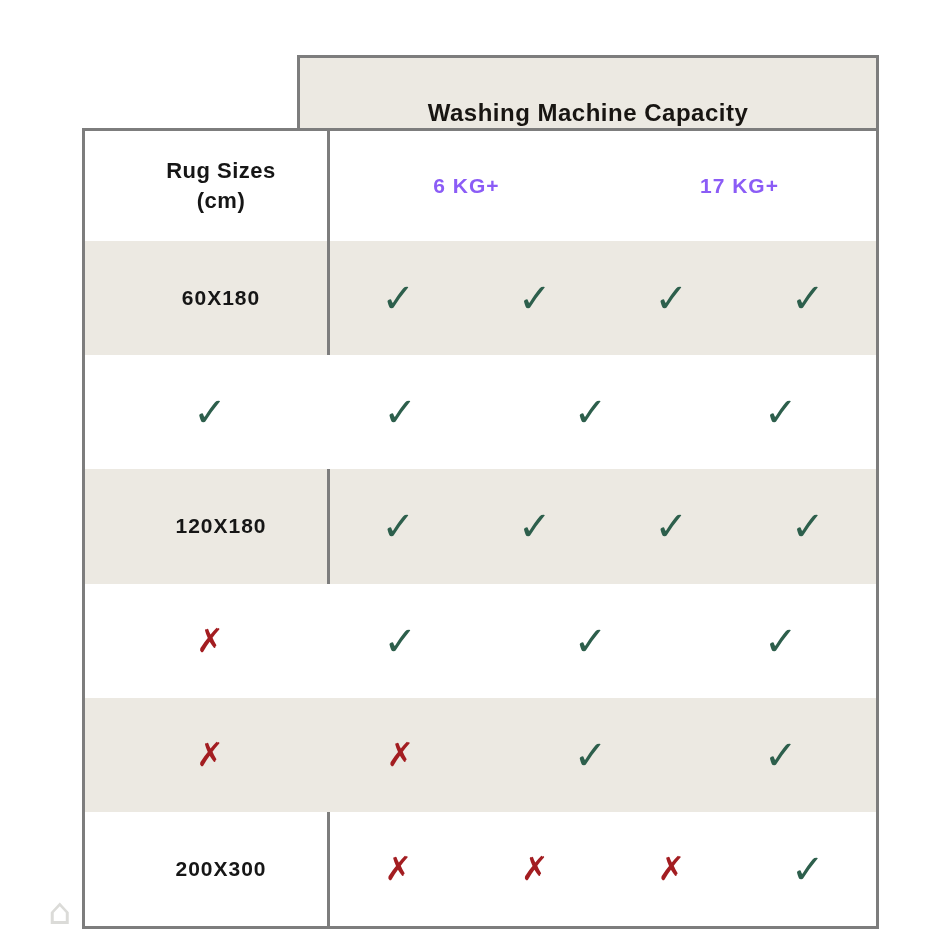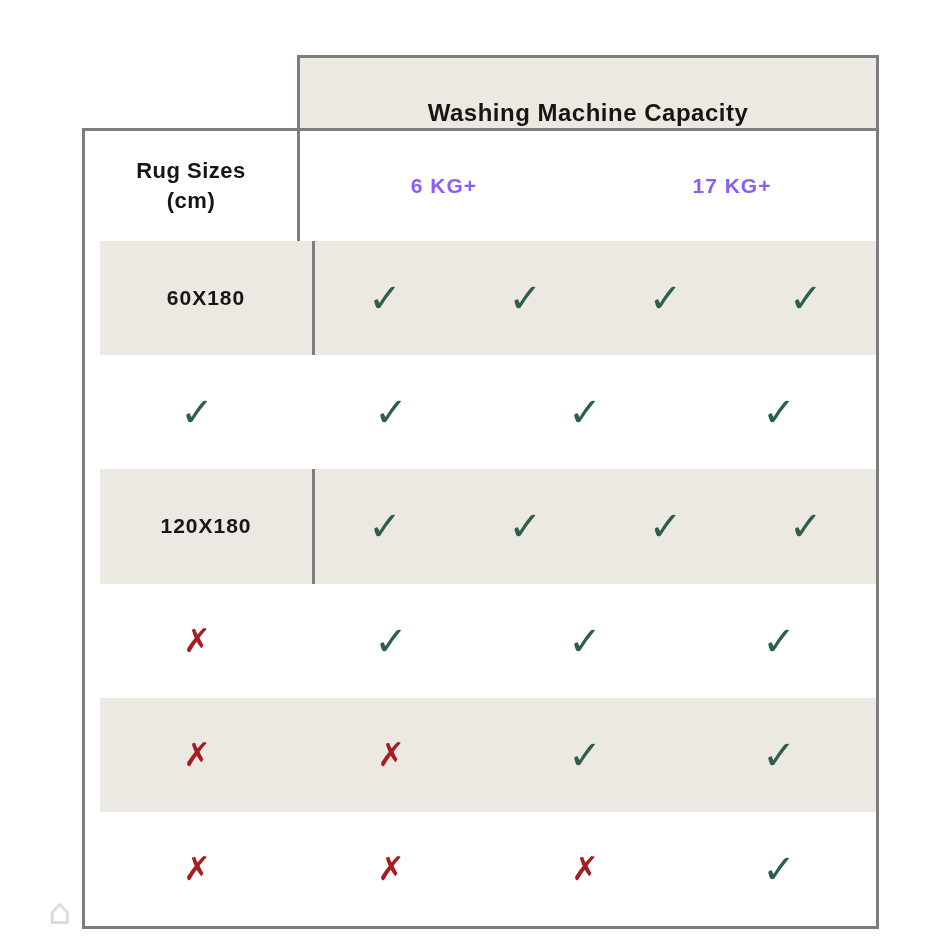--- a/index.html
+++ b/index.html
@@ -44,20 +44,21 @@
     box-sizing: border-box;
     background: #ffffff;
     border: 3px solid var(--border, #7d7d7d);
     display: flex;
     flex-direction: column;
   }
   .row {
     display: flex;
     flex: 1;
     background: #ffffff;
+    padding-left: 30px;
   }
   .row.alt {
     background: var(--beige, #ece9e2);
   }
   .row.header-row {
     background: #ffffff;
     flex: 0 0 110px;
   }
   .cell {
     display: flex;
@@ -121,21 +122,21 @@
   <div class="table-body">
     <div class="row header-row">
       <div class="cell size-cell corner">
         <div>Rug Sizes</div>
         <div>(cm)</div>
       </div>
 
     <div class="cell col-head">6 KG+</div>
         <div class="cell col-head">17 KG+</div>
       </div>
-    <div style="display:flex;flex-direction:column;flex:1;margin-left:15px;">
+    <div style="display:flex;flex-direction:column;flex:1;">
 
     <div class="row alt">
           <div class="cell size-cell">60X180</div>
           <div class="cell mark-cell">
             <span class="mark check">✓</span>
           </div>
           <div class="cell mark-cell">
             <span class="mark check">✓</span>
           </div>
           <div class="cell mark-cell">
@@ -196,20 +197,21 @@
             <span class="mark cross">✗</span>
           </div>
           <div class="cell mark-cell">
             <span class="mark check">✓</span>
           </div>
           <div class="cell mark-cell">
             <span class="mark check">✓</span>
           </div>
         </div>
         <div class="row">
+          <div class="cell size-cell">200X300</div>
           <div class="cell mark-cell">
             <span class="mark cross">✗</span>
           </div>
           <div class="cell mark-cell">
             <span class="mark cross">✗</span>
           </div>
           <div class="cell mark-cell">
             <span class="mark cross">✗</span>
           </div>
           <div class="cell mark-cell">

